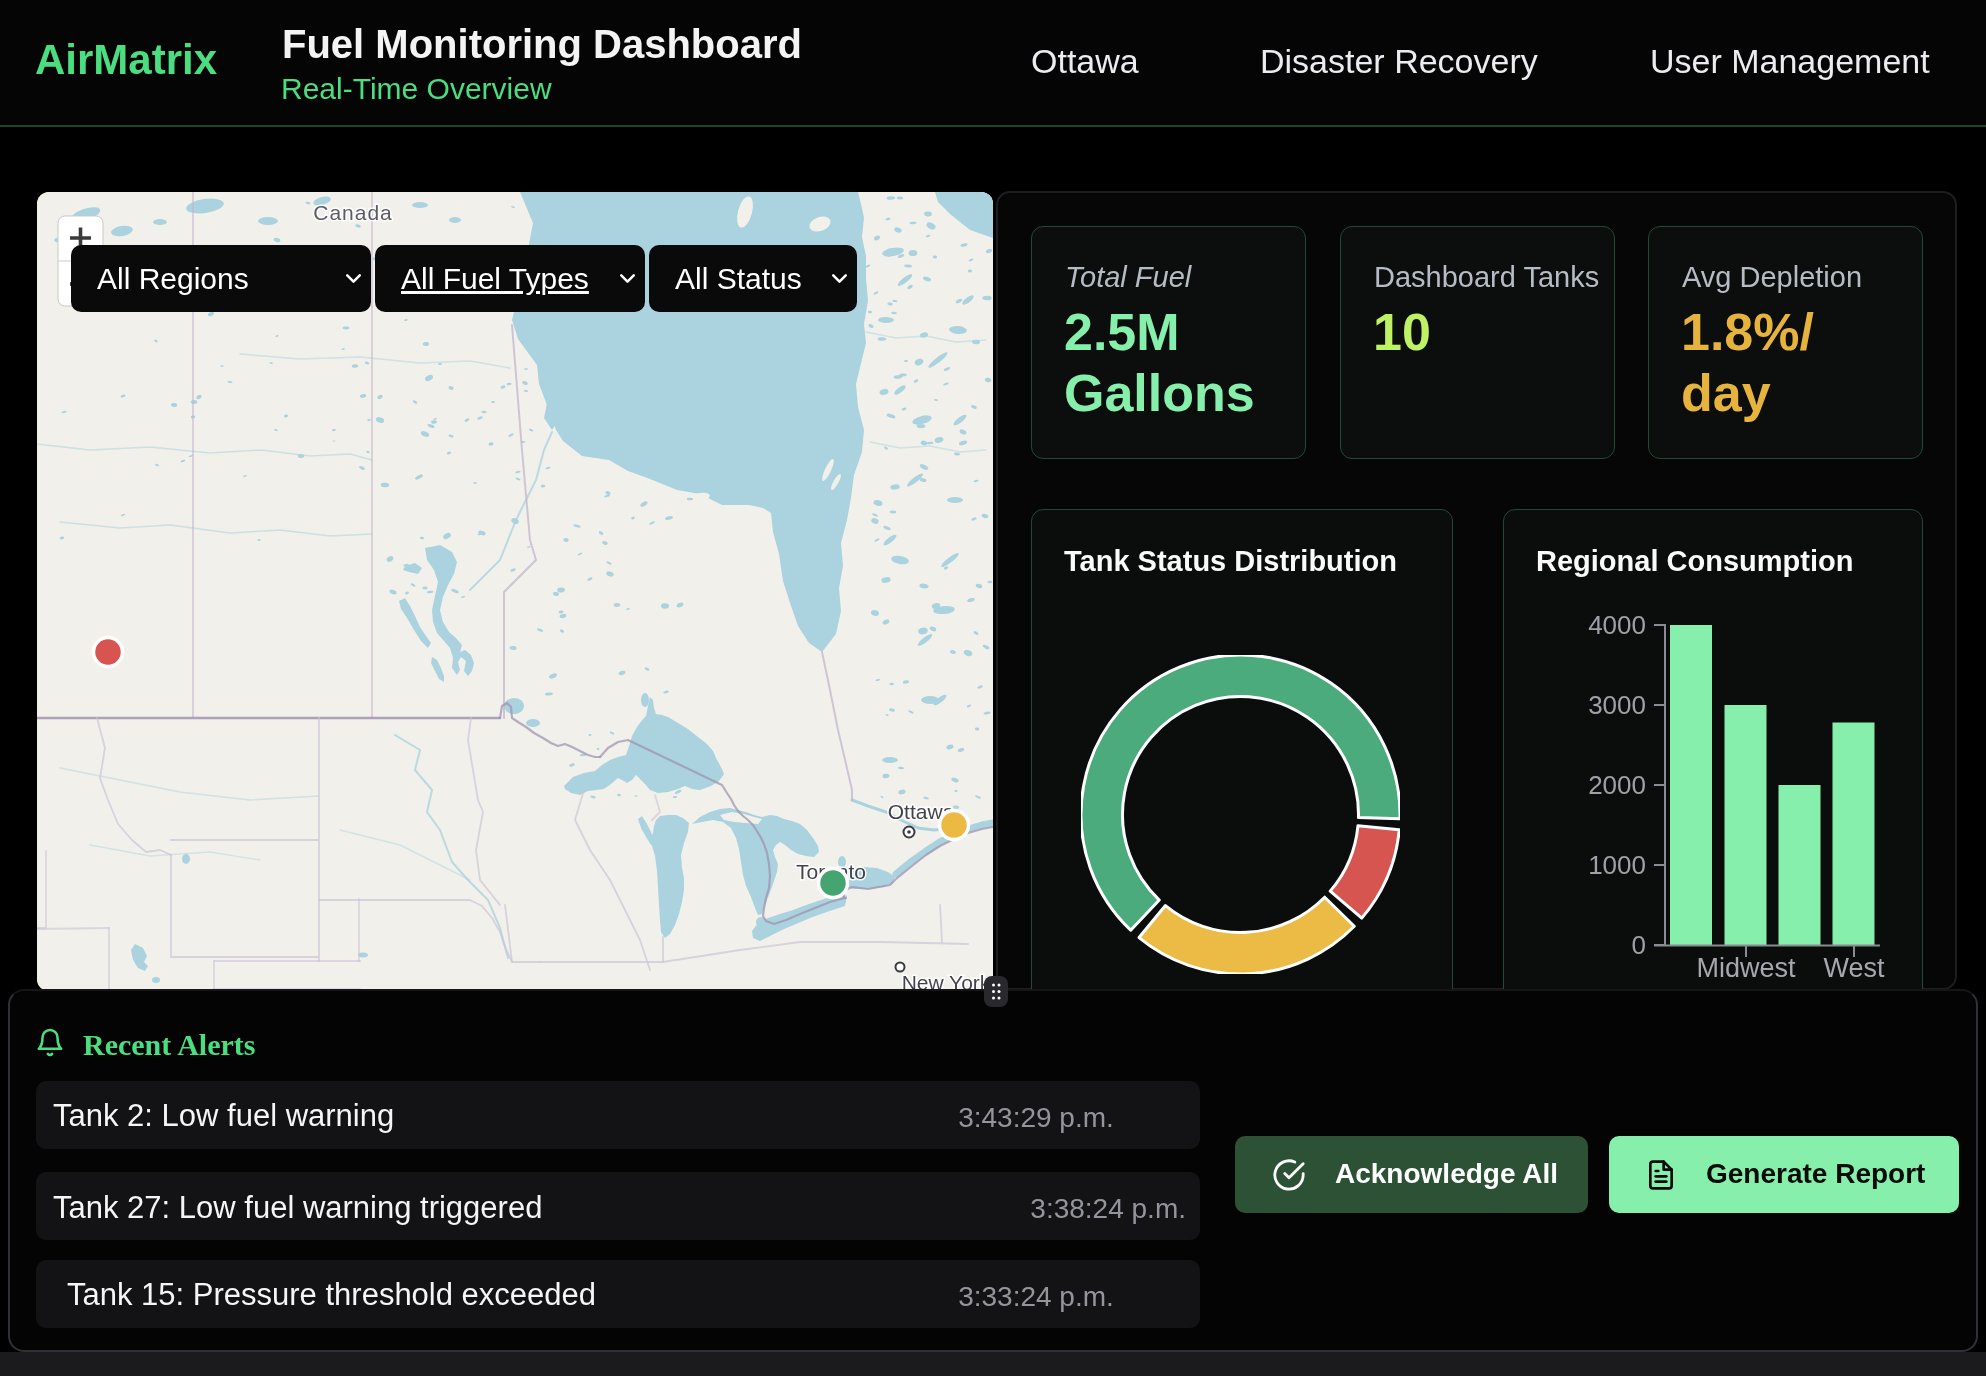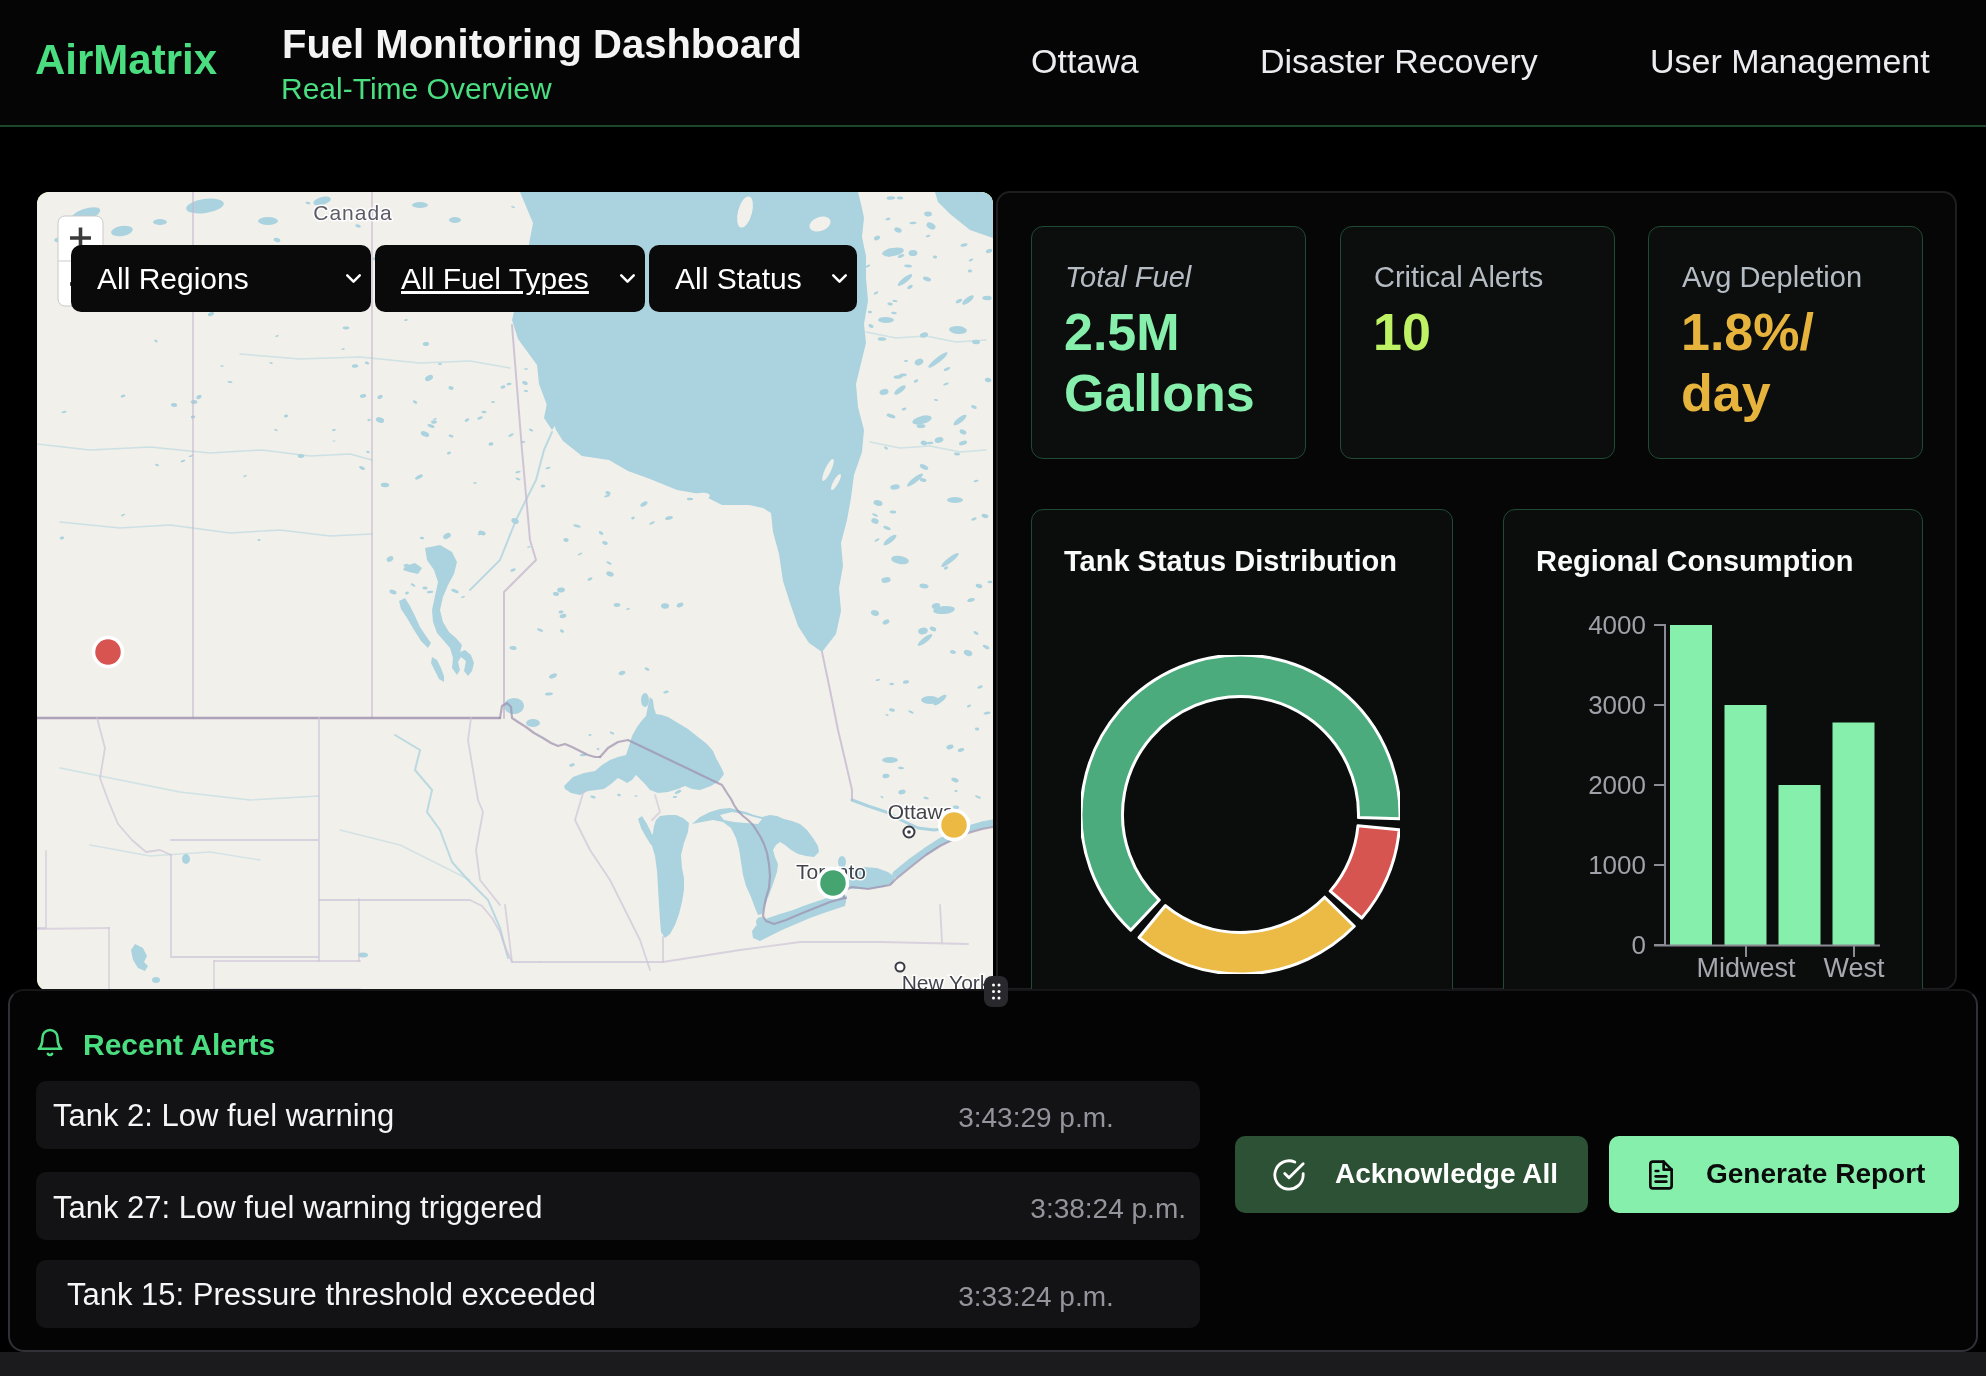--- a/index.html
+++ b/index.html
@@ -16,21 +16,21 @@
 <div class="abs" style="left:1260px;top:42px;font-size:34px;color:#ececf0;">Disaster Recovery</div>
 <div class="abs" style="left:1650px;top:42px;font-size:34px;color:#ececf0;">User Management</div>
 
 <div class="abs" style="left:996px;top:191px;width:961px;height:799px;border:2px solid #1e1e20;border-radius:14px;background:#060606;"></div>
 
 <div class="abs" style="left:1031px;top:226px;width:275px;height:233px;background:#0c0e0d;border:1.5px solid #1f4a33;border-radius:12px;"></div>
 <div class="abs" style="left:1340px;top:226px;width:275px;height:233px;background:#0c0e0d;border:1.5px solid #1f4a33;border-radius:12px;"></div>
 <div class="abs" style="left:1648px;top:226px;width:275px;height:233px;background:#0c0e0d;border:1.5px solid #1f4a33;border-radius:12px;"></div>
 <div class="abs" style="left:1065px;top:261px;font-size:29px;color:#b6bcc4;font-style:italic;">Total Fuel</div>
 <div class="abs" style="left:1064px;top:302px;font-size:52px;font-weight:700;color:#86efac;line-height:61px;">2.5M<br>Gallons</div>
-<div class="abs" style="left:1374px;top:261px;font-size:29px;color:#b6bcc4;">Critical Alerts</div>
+<div class="abs" style="left:1374px;top:261px;font-size:29px;color:#b6bcc4;">Dashboard Tanks</div>
 <div class="abs" style="left:1373px;top:302px;font-size:52px;font-weight:700;color:#bef264;line-height:61px;">10</div>
 <div class="abs" style="left:1682px;top:261px;font-size:29px;color:#b6bcc4;">Avg Depletion</div>
 <div class="abs" style="left:1681px;top:302px;font-size:52px;font-weight:700;color:#e6b33d;line-height:61px;">1.8%/<br>day</div>
 
 <div class="abs" style="left:1031px;top:509px;width:422px;height:540px;background:#0b0d0c;border:1.5px solid #1f4a33;border-radius:12px;"></div>
 <div class="abs" style="left:1503px;top:509px;width:420px;height:540px;background:#0b0d0c;border:1.5px solid #1f4a33;border-radius:12px;"></div>
 <div class="abs" style="left:1064px;top:545px;font-size:29px;font-weight:700;color:#fafafa;">Tank Status Distribution</div>
 <div class="abs" style="left:1536px;top:545px;font-size:29px;font-weight:700;color:#fafafa;">Regional Consumption</div>
 <div class="abs" style="left:1081px;top:655px;"><svg width="319" height="319" viewBox="0 0 319 319">
       <path d="M49.71,275.20 A159.5,159.5 0 1 1 318.95,163.68 L277.46,162.59 A118,118 0 1 0 78.27,245.09 Z" fill="#4cab7d" stroke="#ffffff" stroke-width="3" stroke-linejoin="round"></path>
@@ -492,21 +492,21 @@
 <div class="abs" style="left:675px;top:262px;font-size:30px;color:#ffffff;">All Status</div>
 <div class="abs" style="left:827px;top:266px;"><svg width="25" height="25" viewBox="0 0 24 24" fill="none" stroke="#ffffff" stroke-width="2.4" stroke-linecap="round" stroke-linejoin="round">
       <polyline points="6 9 12 15 18 9"></polyline>
     </svg></div>
 
 <div class="abs" style="left:8px;top:989px;width:1970px;height:363px;background:#040405;border:2px solid #303036;border-top-color:#161618;border-radius:16px;"></div>
 <div class="abs" style="left:35px;top:1027px;"><svg width="30" height="31" viewBox="0 0 24 24" fill="none" stroke="#4ade80" stroke-width="2" stroke-linecap="round" stroke-linejoin="round">
       <path d="M18 8a6 6 0 0 0-12 0c0 7-3 9-3 9h18s-3-2-3-9"></path>
       <path d="M13.73 21a2 2 0 0 1-3.46 0"></path>
     </svg></div>
-<div class="abs" style="left:83px;top:1028px;font-size:30px;font-weight:700;color:#4ade80;">Recent Alerts</div>
+<div class="abs" style="left:83px;top:1028px;font-size:30px;font-weight:700;color:#4ade80;font-family:Liberation Serif, serif;">Recent Alerts</div>
 
 <div class="abs" style="left:36px;top:1081px;width:1164px;height:68px;background:#131315;border-radius:10px;"></div>
 <div class="abs" style="left:53px;top:1098px;font-size:31px;color:#f5f5f6;">Tank 2: Low fuel warning</div>
 <div class="abs" style="left:886px;top:1102px;width:300px;text-align:center;font-size:28px;color:#94949c;">3:43:29 p.m.</div>
 
 <div class="abs" style="left:36px;top:1172px;width:1164px;height:68px;background:#131315;border-radius:10px;"></div>
 <div class="abs" style="left:53px;top:1190px;font-size:31px;color:#f5f5f6;">Tank 27: Low fuel warning triggered</div>
 <div class="abs" style="left:886px;top:1193px;width:300px;text-align:right;font-size:28px;color:#94949c;">3:38:24 p.m.</div>
 
 <div class="abs" style="left:36px;top:1260px;width:1164px;height:68px;background:#131315;border-radius:10px;"></div>

